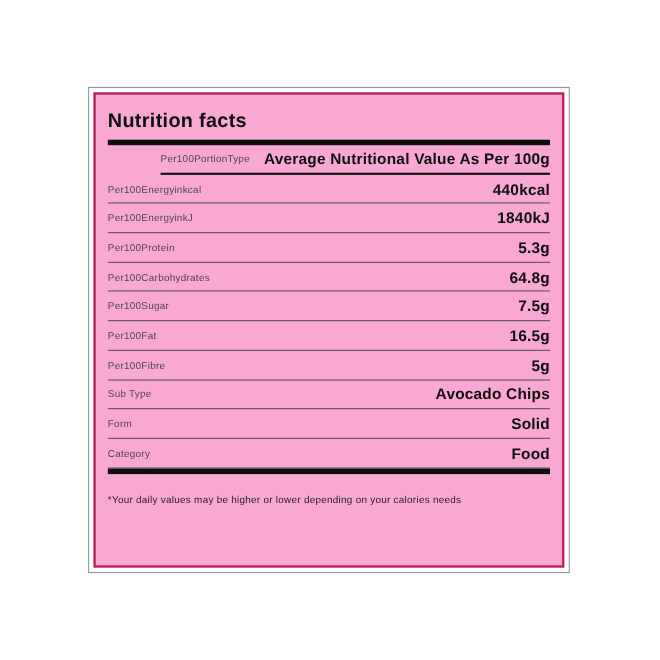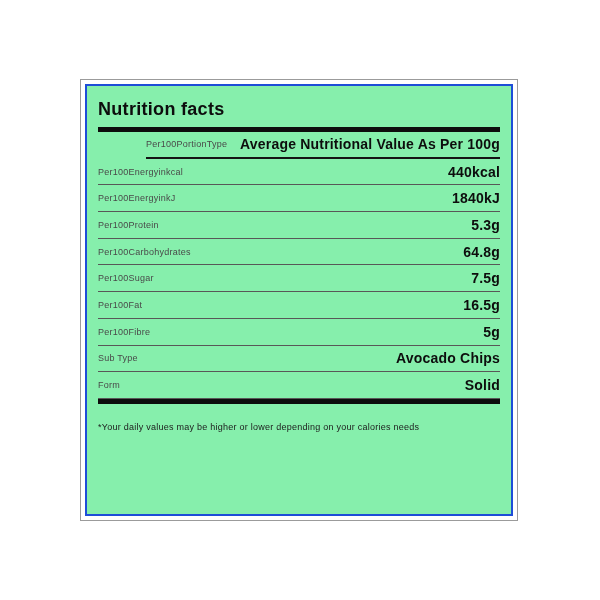--- a/index.html
+++ b/index.html
@@ -16,22 +16,22 @@
   .card {
     position: absolute;
     left: 80px; top: 79px;
     width: 438px; height: 442px;
     background: #ffffff;
     border: 1px solid #9b9b9b;
     padding: 4px;
   }
   .frame {
     width: 100%; height: 100%;
-    border: 2px solid #1d4ed8;
-    background: #86efac;
+    border: 2px solid #be185d;
+    background: #f9a8d4;
     padding: 8px 11px 0 11px;
     overflow: hidden;
   }
   .title {
     margin-top: 4px;
     font-size: 18px;
     line-height: 22px;
     font-weight: 700;
     letter-spacing: 0.3px;
     color: #0d0d0d;
@@ -117,20 +117,24 @@
           <span class="row-value">5g</span>
         </div>
         <div class="row">
           <span class="row-label">Sub Type</span>
           <span class="row-value">Avocado Chips</span>
         </div>
         <div class="row">
           <span class="row-label">Form</span>
           <span class="row-value">Solid</span>
         </div>
+        <div class="row">
+          <span class="row-label">Category</span>
+          <span class="row-value">Food</span>
+        </div>
       </div>
 
       <div class="thick-bar"></div>
 
       <div class="footnote">*Your daily values may be higher or lower depending on your calories needs</div>
 
     </div>
   </div>
 </div>
 

